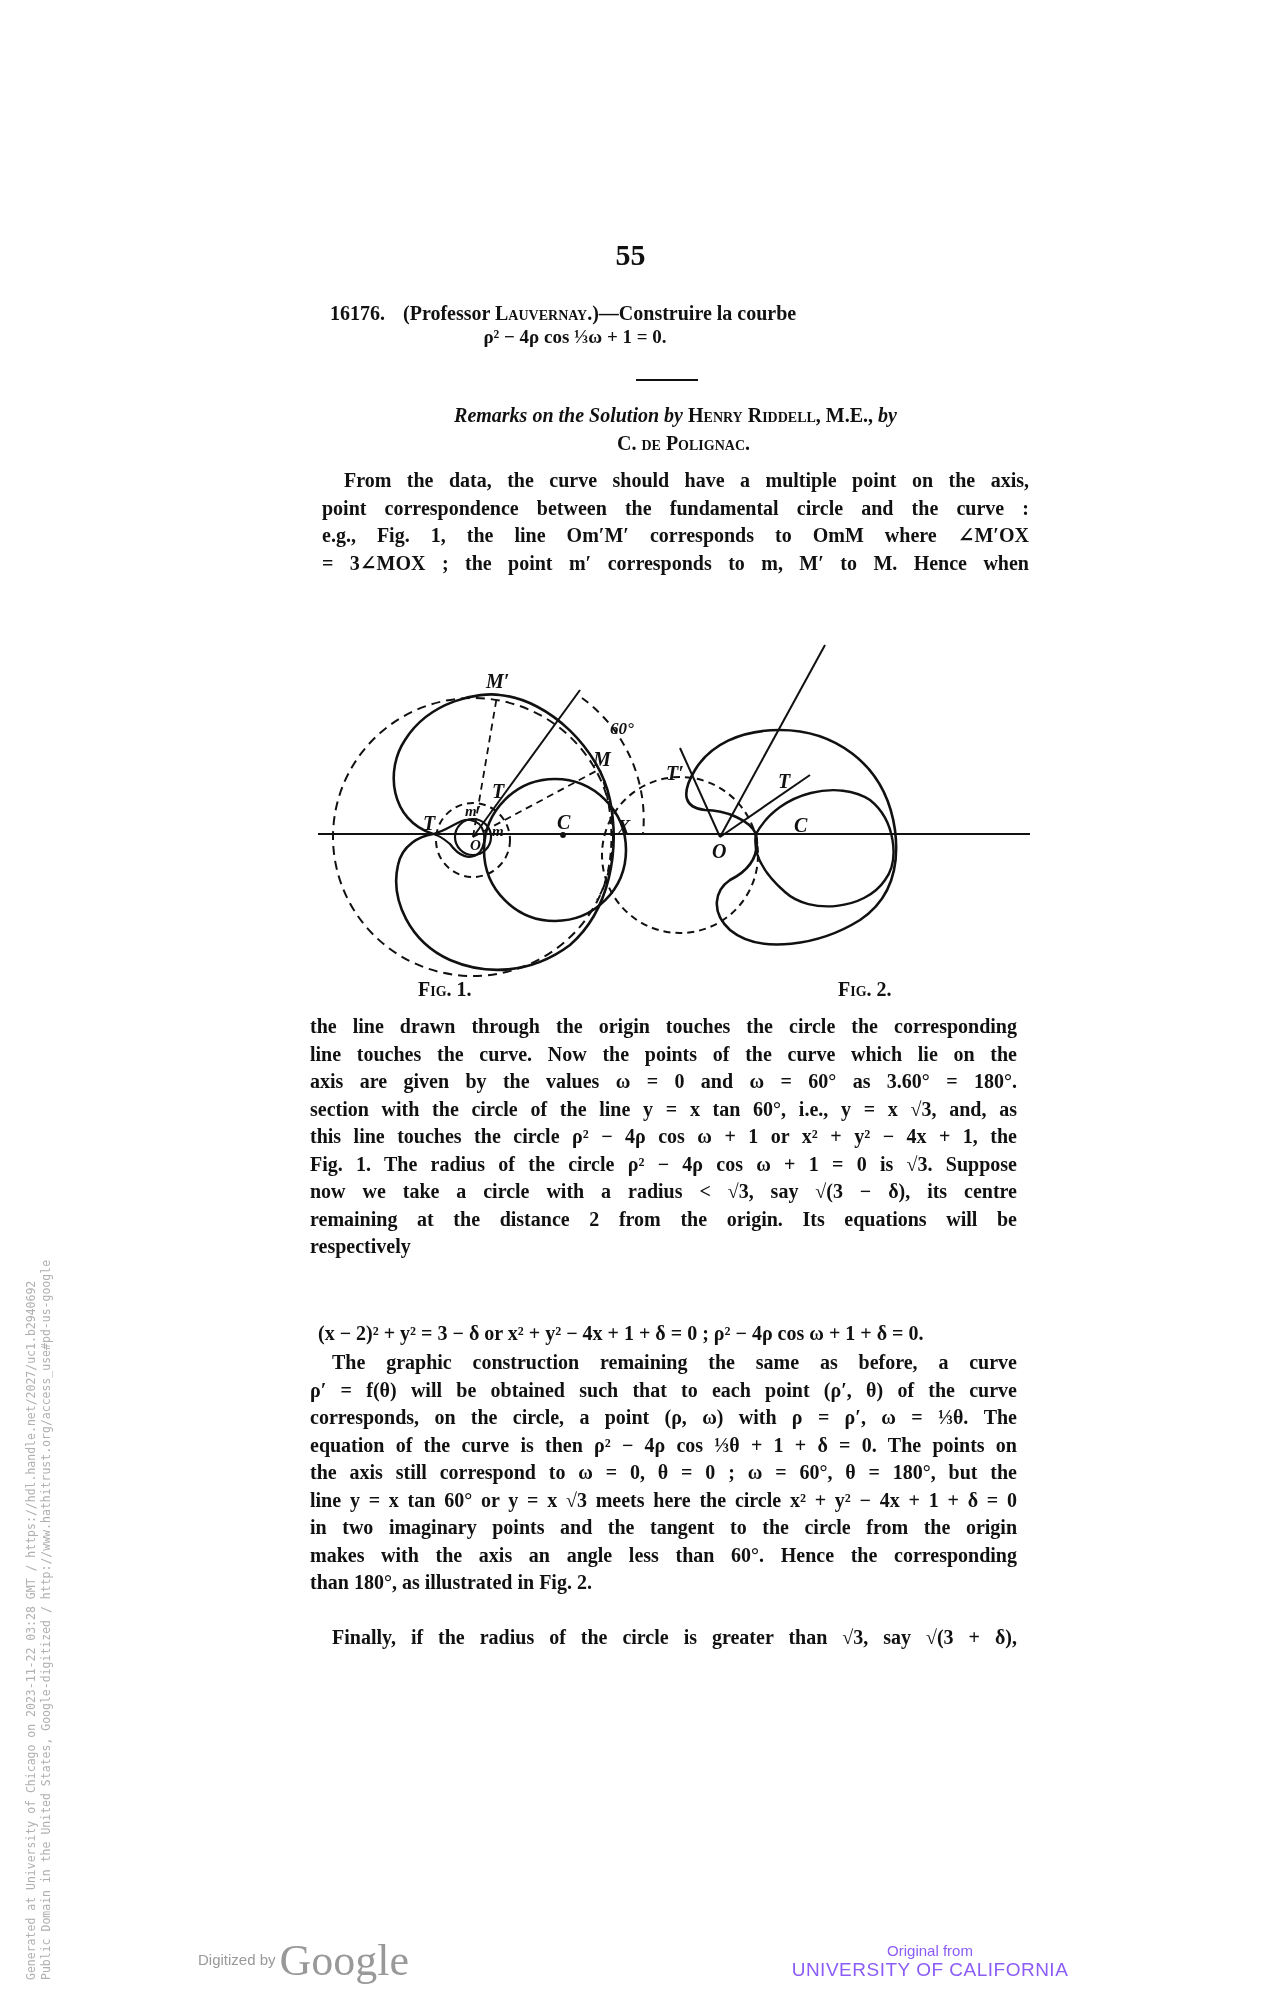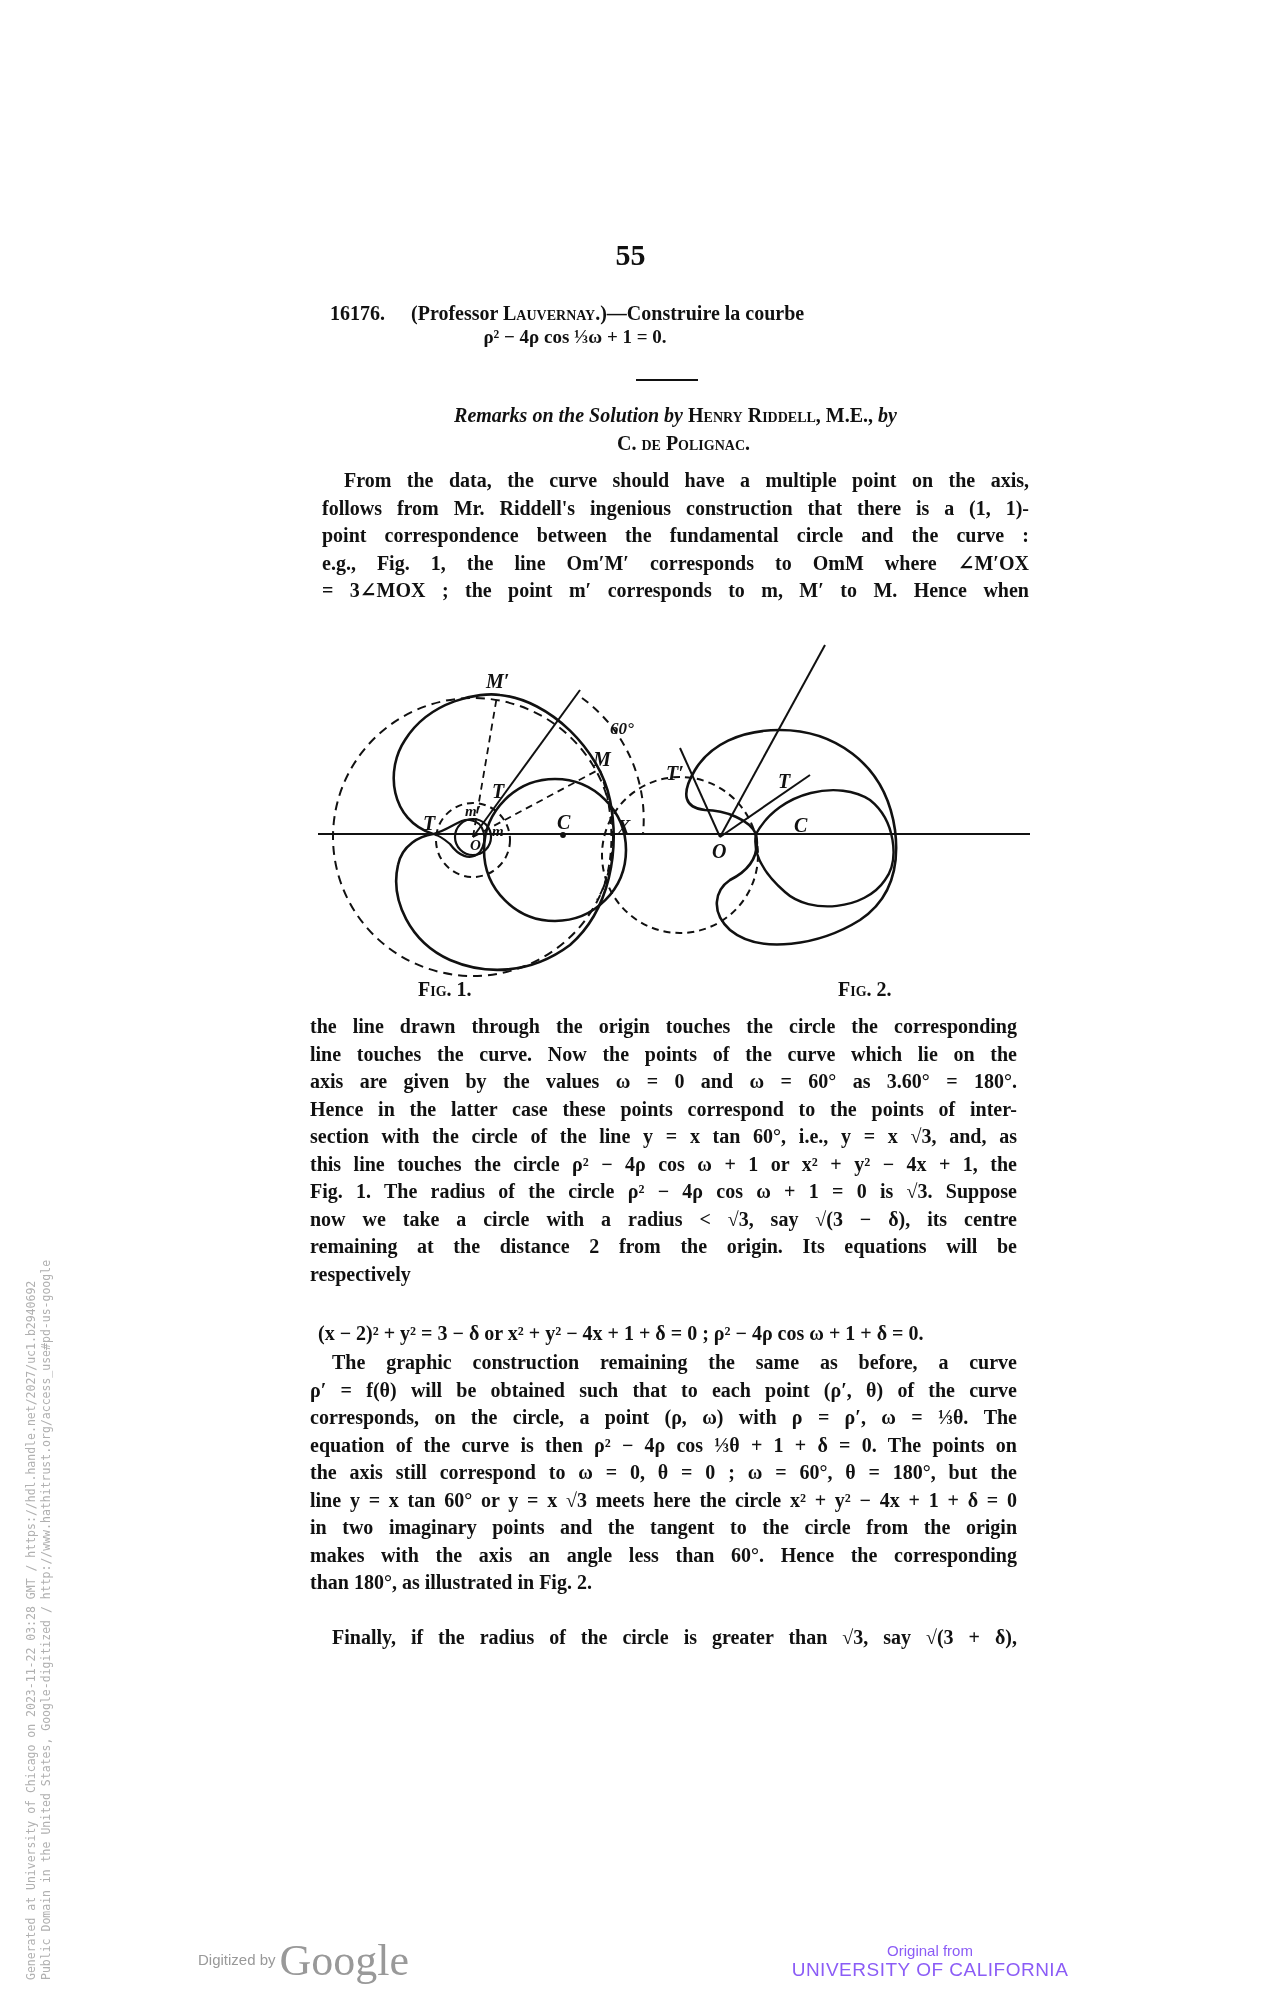--- a/index.html
+++ b/index.html
@@ -1,19 +1,19 @@
 <!DOCTYPE html>
 <html><head>
 <meta charset="utf-8">
 <style>
   html, body { margin: 0; padding: 0; background: #ffffff; }
   body { width: 1261px; height: 1989px; position: relative; overflow: hidden; font-family: "Liberation Serif", "DejaVu Serif", serif; color: #111; }
   .page-number { position: absolute; left: 0; width: 1261px; top: 238px; text-align: center; font-size: 30px; font-weight: bold; }
   .problem { position: absolute; left: 330px; top: 302px; font-size: 20px; font-weight: bold; white-space: nowrap; }
-  .problem .num { margin-right: 26px; }
+  .problem .num { margin-right: 18px; }
   .sc { font-variant: small-caps; }
   .eq-problem { position: absolute; left: 0; width: 1060px; top: 326px; text-align: center; font-size: 19px; font-weight: bold; padding-left: 90px; box-sizing: border-box; }
   .rule { position: absolute; left: 636px; top: 379px; width: 62px; height: 2px; background: #111; }
   .remarks { position: absolute; left: 0; width: 1261px; top: 404px; text-align: center; font-size: 20px; font-weight: bold; padding-left: 90px; box-sizing: border-box; }
   .remarks i { font-weight: bold; }
   .remarks2 { position: absolute; left: 0; width: 1261px; top: 432px; text-align: center; font-size: 20px; font-weight: bold; padding-left: 90px; box-sizing: border-box; margin-left: 8px; }
   .para { position: absolute; left: 310px; width: 707px; font-size: 20px; font-weight: bold; line-height: 27.5px; text-align: justify; }
   .para .line { display: block; text-align: justify; text-align-last: justify; white-space: nowrap; height: 27.5px; }
   .para .line.last { text-align-last: left; }
   .para .line.indent { padding-left: 22px; }
@@ -41,21 +41,20 @@
 
 <div class="remarks">
   <i>Remarks on the Solution by</i>
   <span class="sc">Henry Riddell</span><span>, M.E.,</span>
   <i>by</i>
 </div>
 <div class="remarks2 sc">C. de Polignac.</div>
 
 <div class="para" style="top:467px;margin-left:12px;">
   <span class="line indent">From the data, the curve should have a multiple point on the axis,</span>
-  <span class="line">follows from Mr. Riddell's ingenious construction that there is a (1, 1)-</span>
   <span class="line">point correspondence between the fundamental circle and the curve :</span>
   <span class="line">e.g., Fig. 1, the line Om′M′ corresponds to OmM where ∠M′OX</span>
   <span class="line">= 3∠MOX ; the point m′ corresponds to m, M′ to M.  Hence when</span>
 </div>
 
 <div class="figures">
   <svg width="720" height="380" viewBox="0 0 720 380" style="position:absolute;left:0;top:0;">
     <g fill="none" stroke="#111" stroke-width="2.6">
 
       <line x1="8" y1="204" x2="720" y2="204" stroke-width="2.2"></line>
@@ -113,21 +112,20 @@
     </g>
   </svg>
   <div class="fig-caption" style="left:108px; top:348px;">Fig. 1.</div>
   <div class="fig-caption" style="left:528px; top:348px;">Fig. 2.</div>
 </div>
 
 <div class="para" style="top:1013px;">
   <span class="line">the line drawn through the origin touches the circle the corresponding</span>
   <span class="line">line touches the curve.  Now the points of the curve which lie on the</span>
   <span class="line">axis are given by the values ω = 0 and ω = 60° as 3.60° = 180°.</span>
-  <span class="line">Hence in the latter case these points correspond to the points of inter-</span>
   <span class="line">section with the circle of the line y = x tan 60°, i.e., y = x √3, and, as</span>
   <span class="line">this line touches the circle ρ² − 4ρ cos ω + 1 or x² + y² − 4x + 1, the</span>
   <span class="line">Fig. 1.  The radius of the circle ρ² − 4ρ cos ω + 1 = 0 is √3.  Suppose</span>
   <span class="line">now we take a circle with a radius &lt; √3, say √(3 − δ), its centre</span>
   <span class="line">remaining at the distance 2 from the origin.  Its equations will be</span>
   <span class="line last">respectively</span>
 </div>
 
 <div class="eq-display">(x − 2)² + y² = 3 − δ or x² + y² − 4x + 1 + δ = 0 ;  ρ² − 4ρ cos ω + 1 + δ = 0.</div>
 

